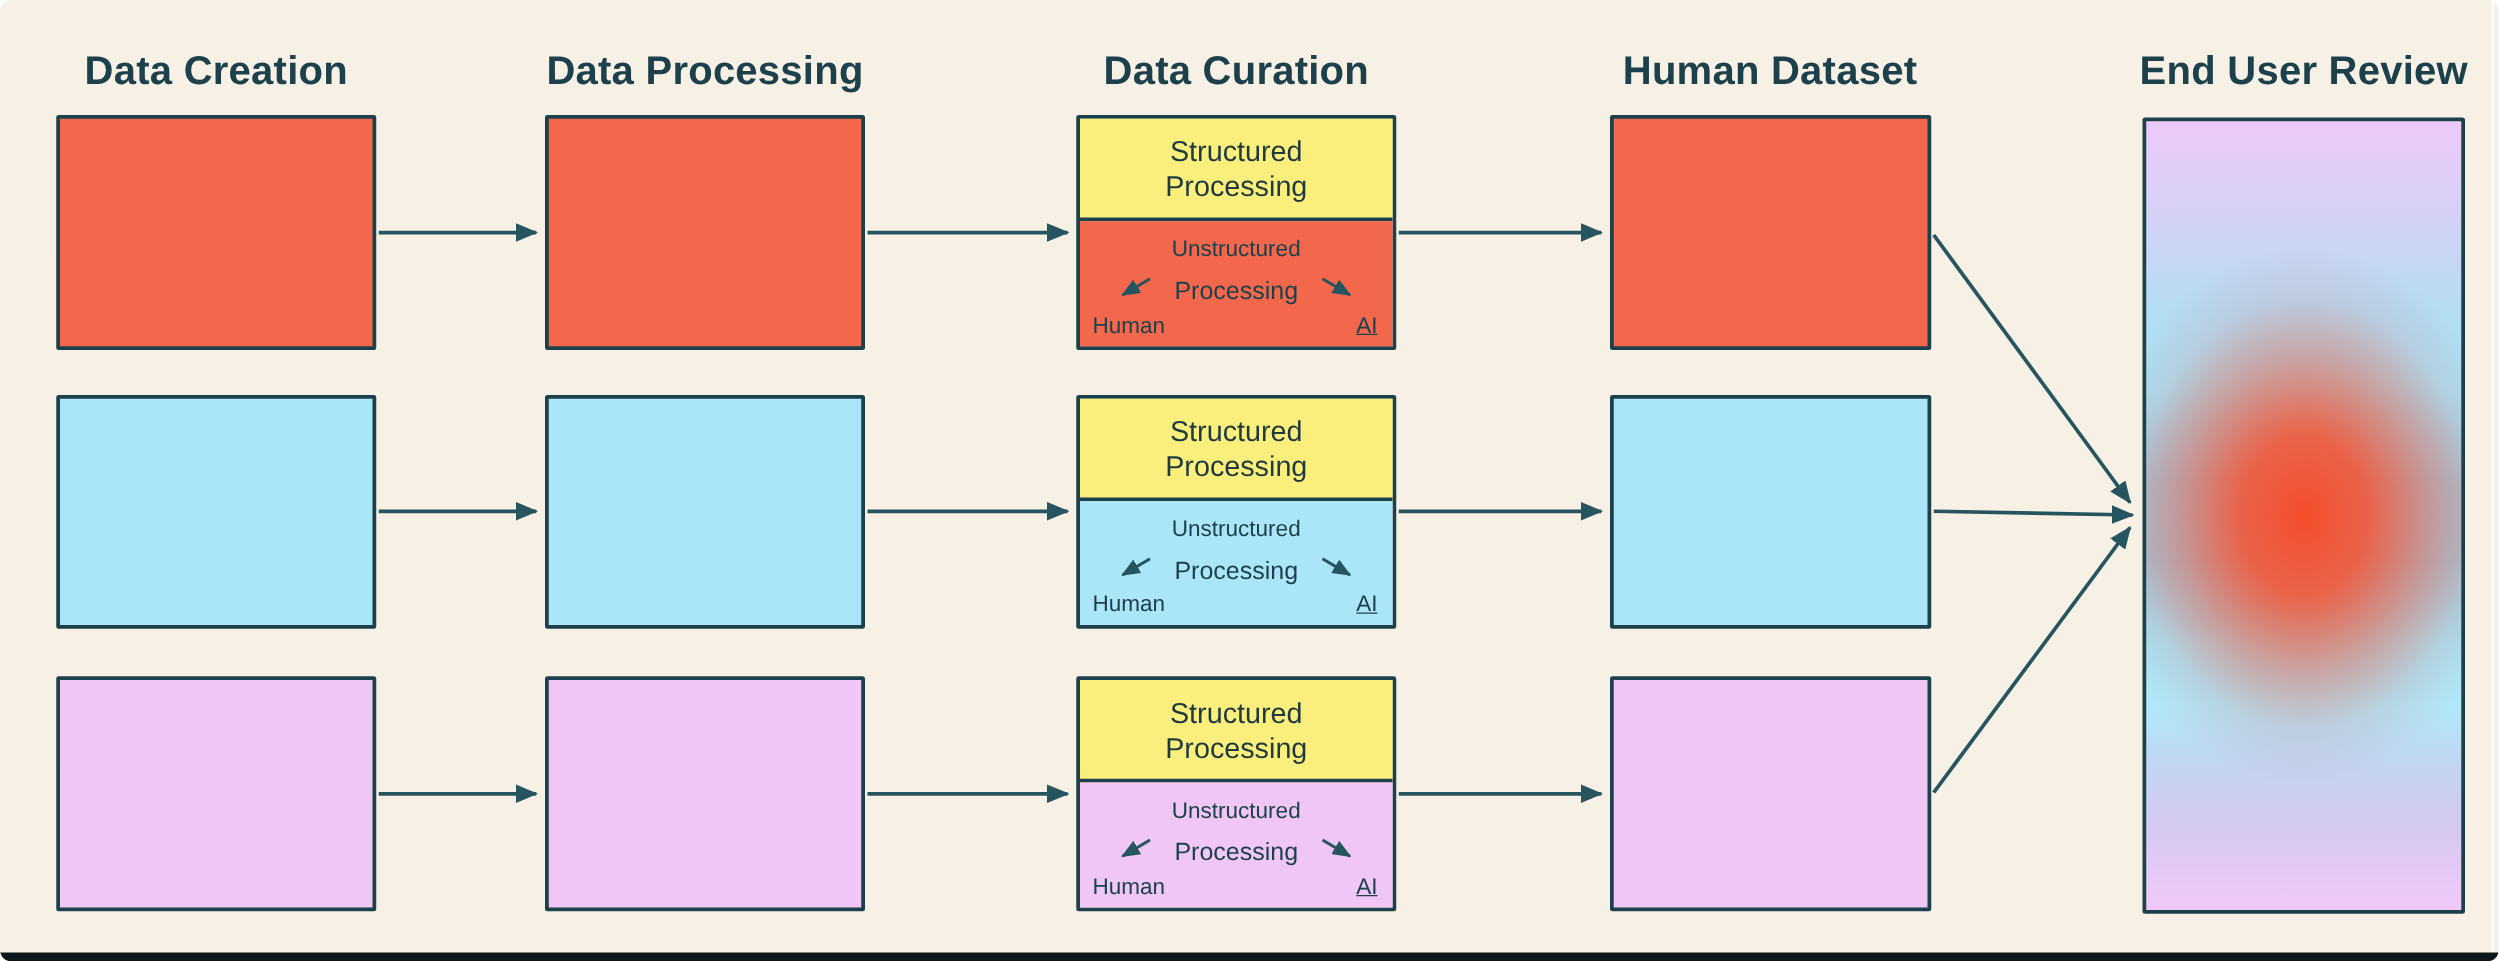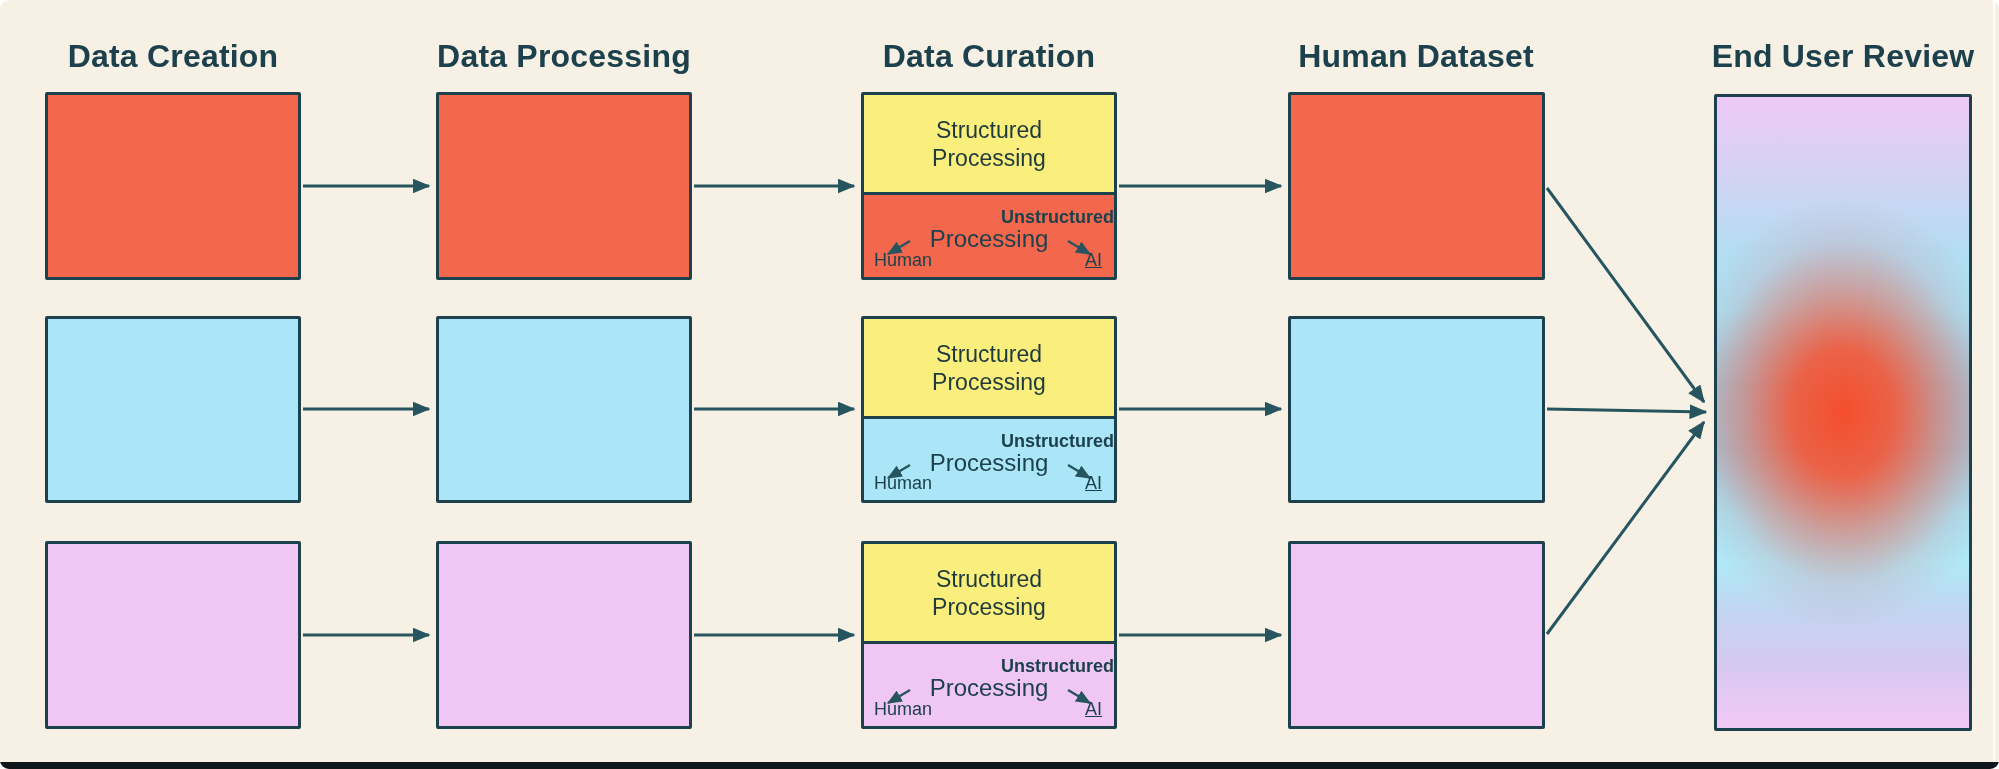--- a/index.html
+++ b/index.html
@@ -17,31 +17,31 @@
   }
   .box{
     position:absolute;box-sizing:border-box;border:3px solid var(--ink);
     border-radius:2px;
   }
   .fill-red{background:var(--row-red);}
   .fill-blue{background:var(--row-blue);}
   .fill-pink{background:var(--row-pink);}
   .curation{display:flex;flex-direction:column;padding:0;}
   .structured{
-    box-sizing:border-box;height:100px;border-bottom:3px solid var(--ink);
+    box-sizing:border-box;height:82px;border-bottom:3px solid var(--ink);
     background:var(--structured-fill);
     display:flex;align-items:center;justify-content:center;text-align:center;
     font-size:23px;line-height:28px;font-weight:500;color:var(--structured-text);
   }
   .structured span{display:block;width:150px;}
   .unstructured{position:relative;flex:1;color:var(--ink);}
-  .u-line1{margin-top:12px;text-align:right;font-size:18px;font-weight:700;}
+  .u-line1{margin-top:12px;text-align:center;font-size:18px;font-weight:400;}
   .u-line2{
-    display:flex;align-items:flex-start;justify-content:center;gap:17px;
-    font-size:24px;font-weight:500;line-height:22px;
+    display:flex;align-items:flex-end;justify-content:center;gap:17px;
+    font-size:20px;font-weight:500;line-height:22px;
   }
   .u-line2 svg{margin-top:8px;}
   .corner-label{position:absolute;bottom:6px;font-size:18px;font-weight:500;}
   .corner-label.human{left:10px;}
   .corner-label.ai{right:12px;text-decoration:underline;}
   .review{background:
     radial-gradient(ellipse 170px 215px at 50% 50%,
       #f44e2c 0%, rgba(244,84,52,0.88) 30%, rgba(225,110,95,0.55) 58%,
       rgba(210,140,150,0.22) 80%, rgba(205,160,175,0) 100%),
     linear-gradient(180deg,

